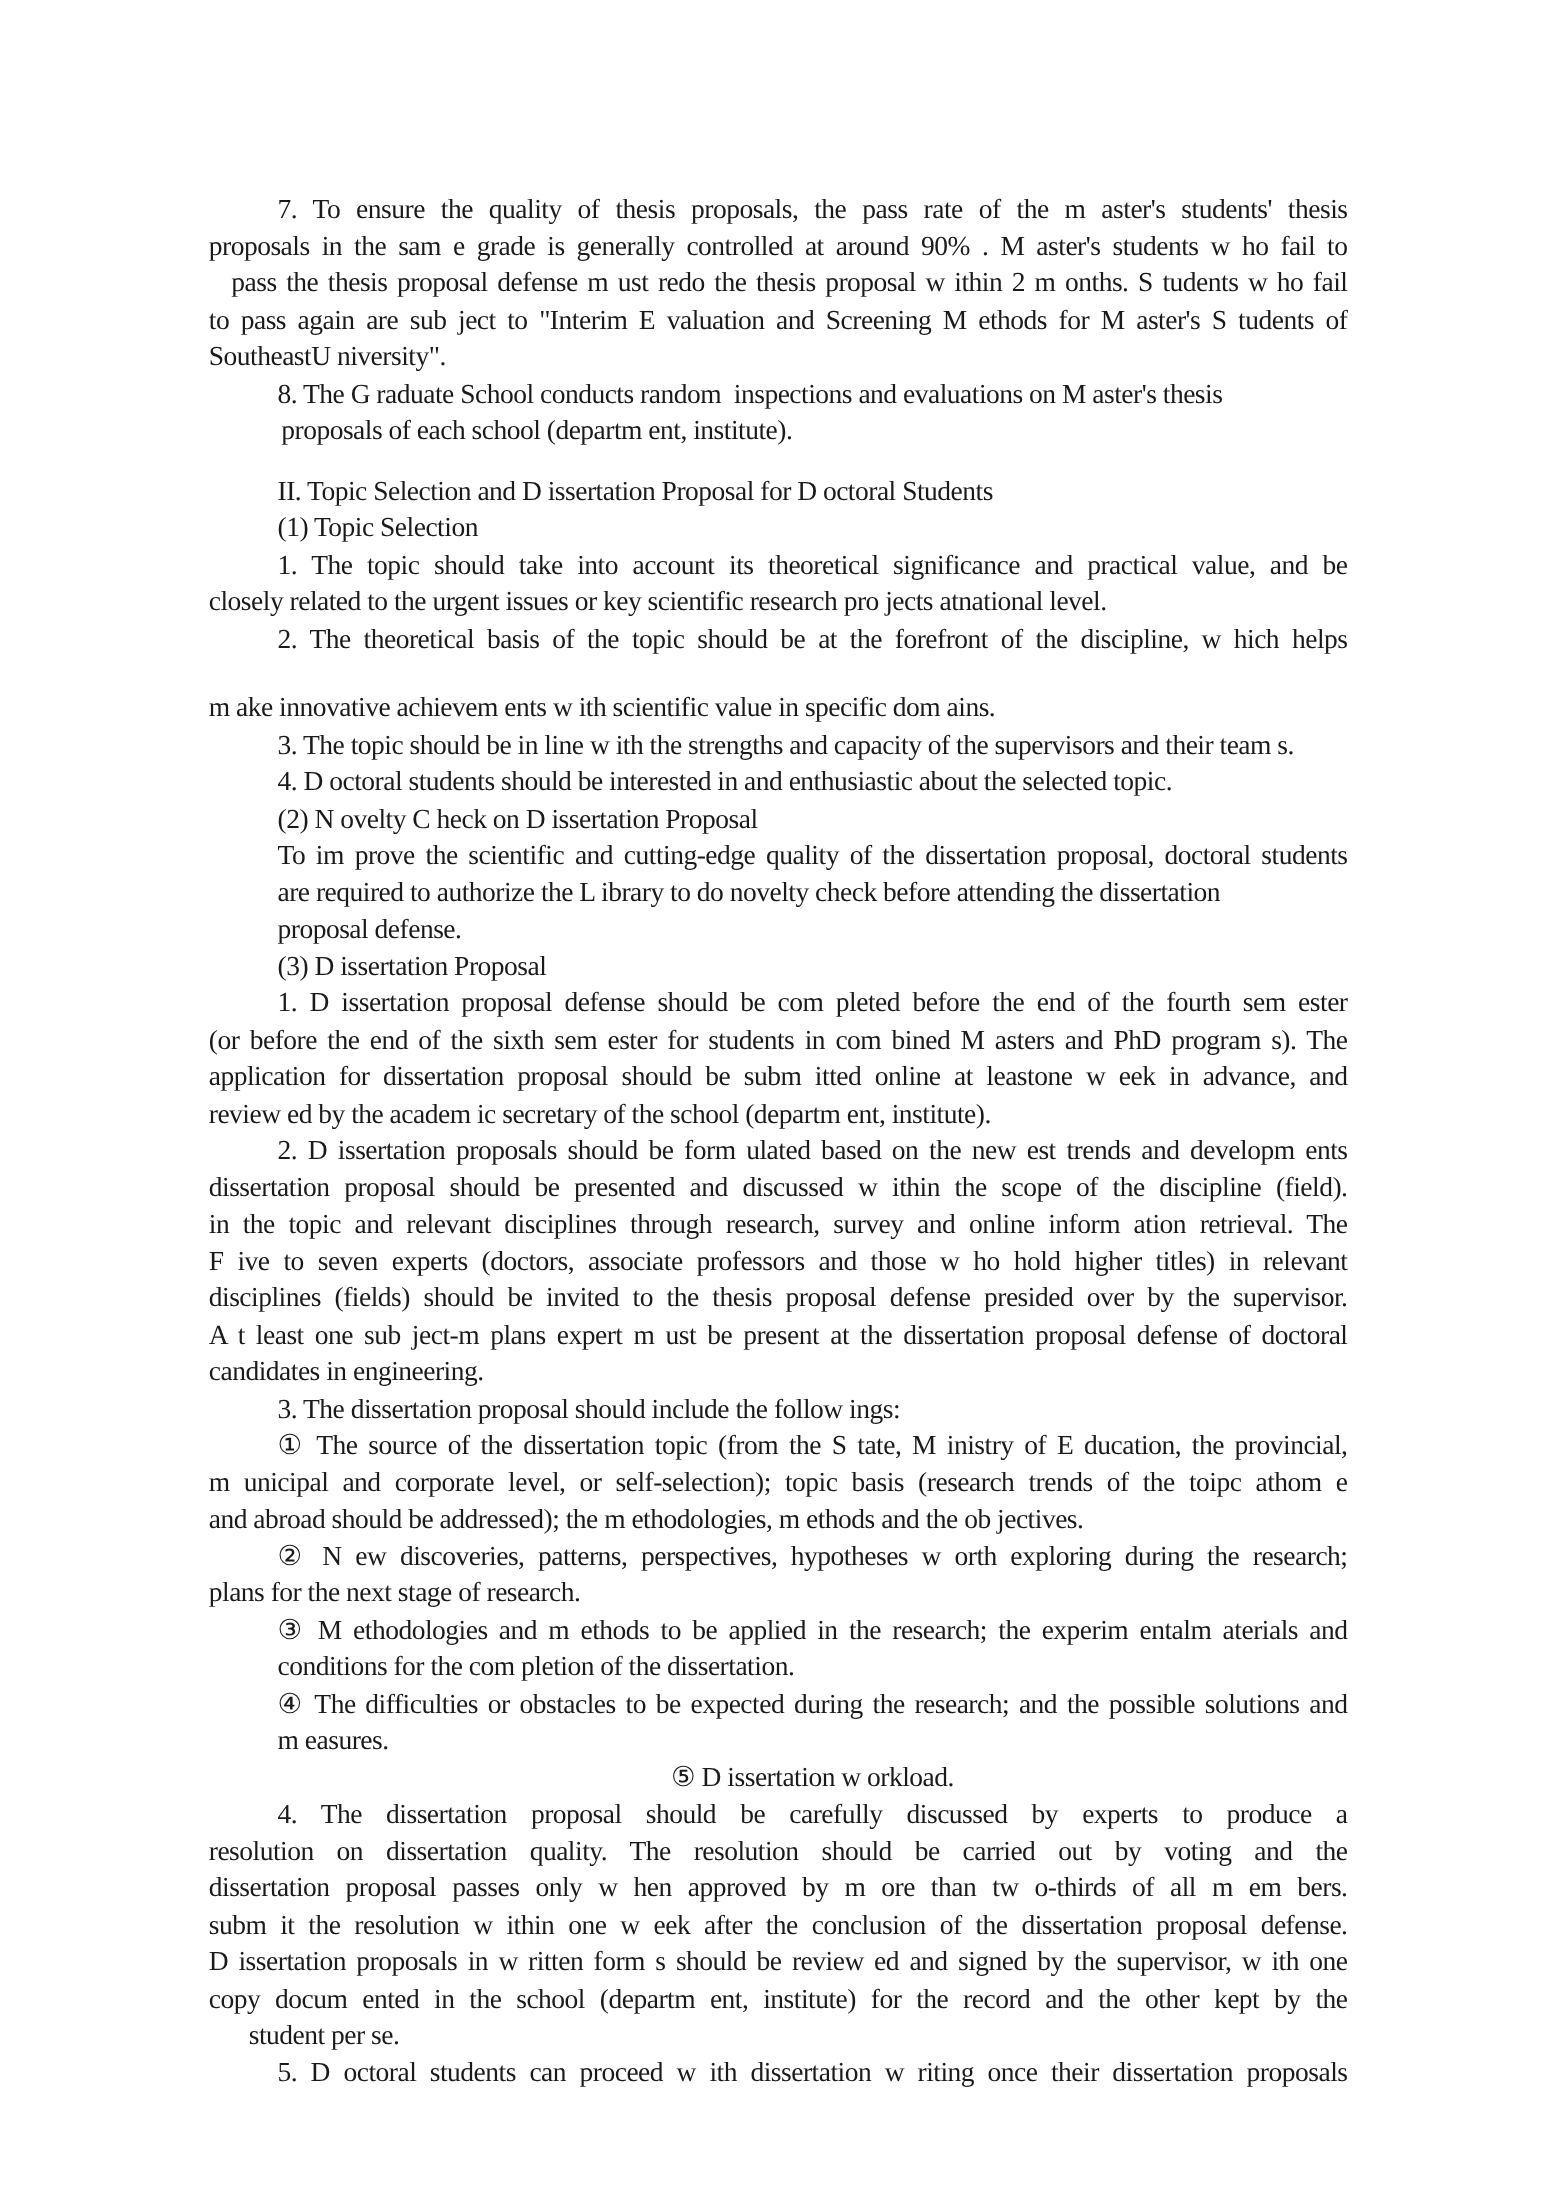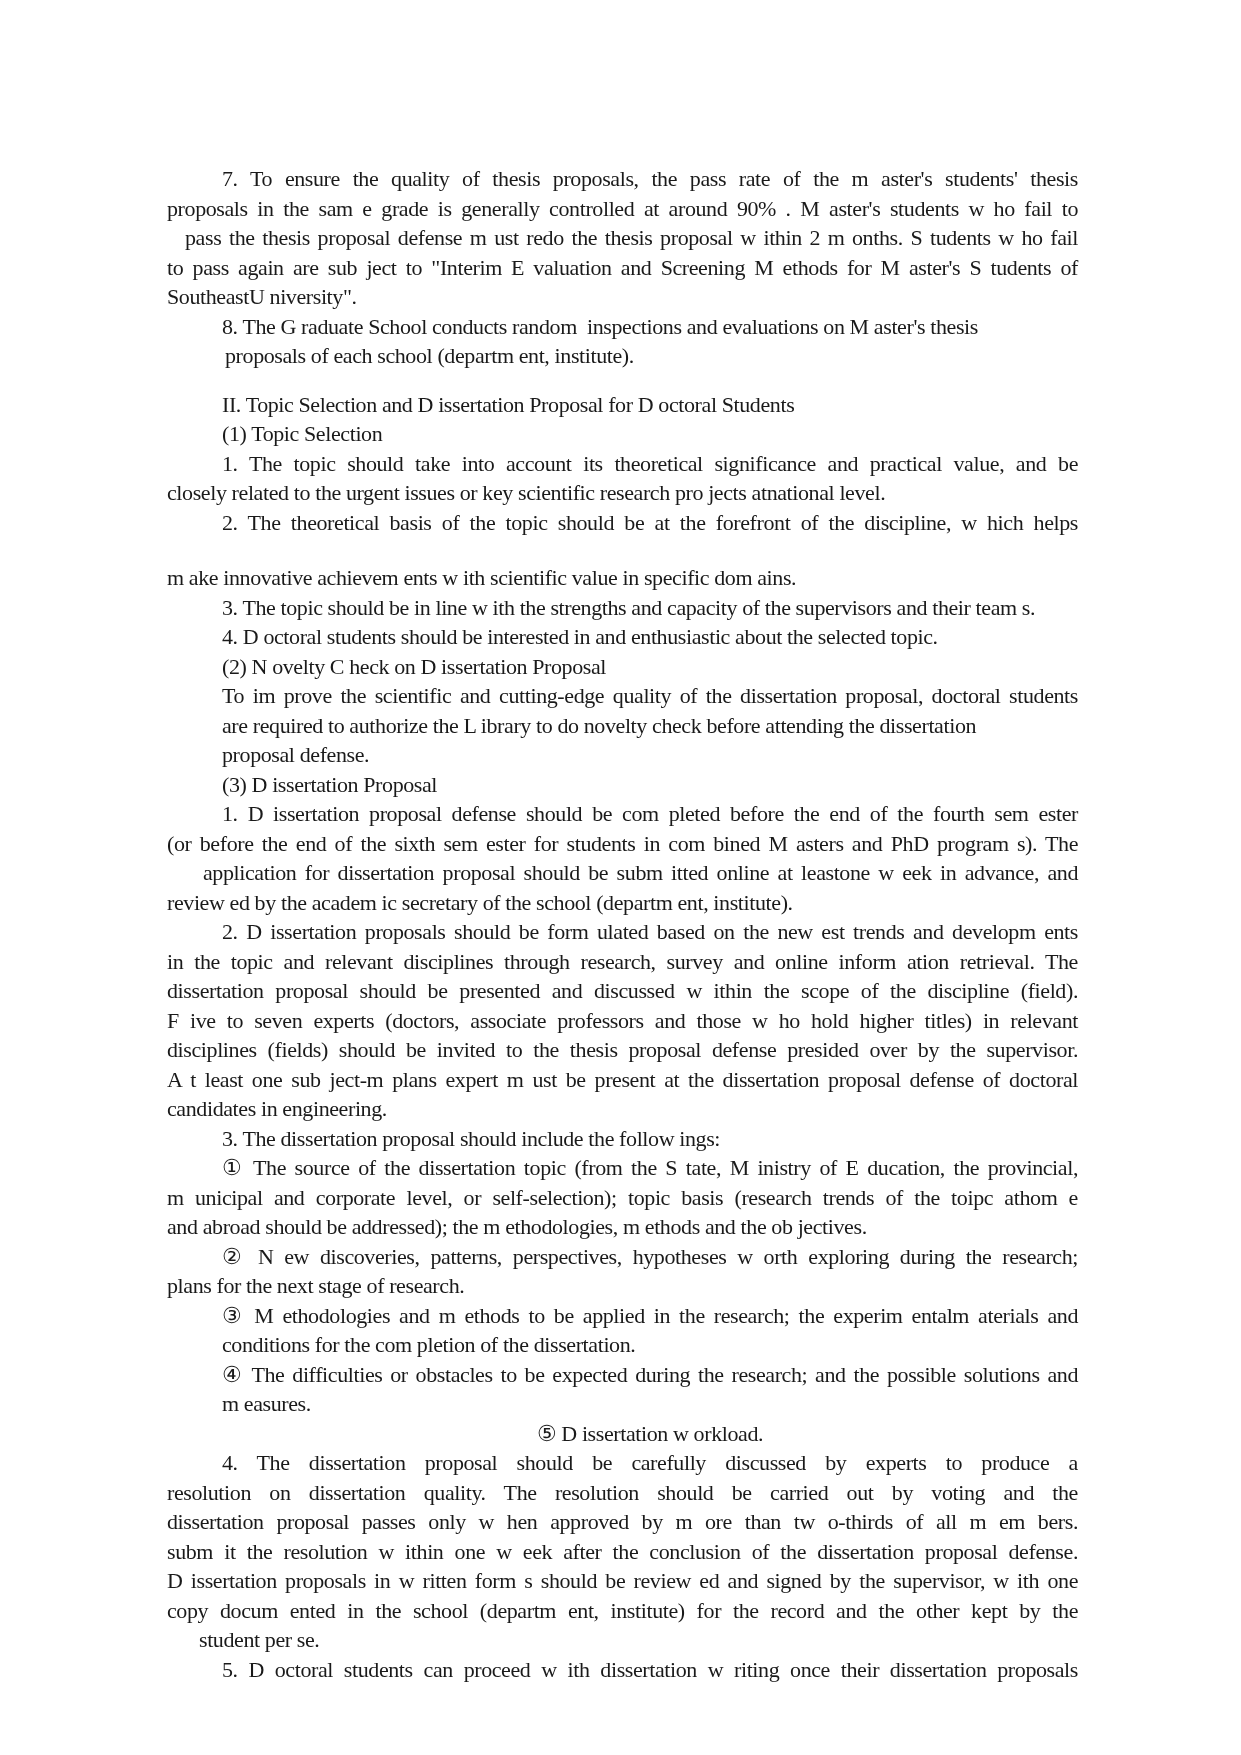--- a/index.html
+++ b/index.html
@@ -10,21 +10,21 @@
   .page {
     position: relative;
     width: 1241px;
     height: 1755px;
     background: #ffffff;
     overflow: hidden;
   }
   .doc {
     position: absolute;
     left: 167px;
-    top: 164px;
+    top: 152px;
     width: 911px;
     font-family: "Liberation Serif", "DejaVu Serif", serif;
     font-size: 22px;
     line-height: 29.5px;
     letter-spacing: -0.4px;
     color: #1a1a1a;
   }
   .line {
     min-height: 29.5px;
   }
@@ -67,25 +67,25 @@
       <div class="line p" style="padding-left: 0px; margin-top: 26px;">m ake innovative achievem ents w ith scientific value in specific dom ains.</div>
       <div class="line p" style="padding-left: 55px;">3. The topic should be in line w ith the strengths and capacity of the supervisors and their team s.</div>
       <div class="line p" style="padding-left: 55px;">4. D octoral students should be interested in and enthusiastic about the selected topic.</div>
       <div class="line p" style="padding-left: 55px;">(2) N ovelty C heck on D issertation Proposal</div>
       <div class="line j" style="padding-left: 55px;">To im prove the scientific and cutting-edge quality of the dissertation proposal, doctoral students</div>
       <div class="line p" style="padding-left: 55px;">are required to authorize the L ibrary to do novelty check before attending the dissertation</div>
       <div class="line p" style="padding-left: 55px;">proposal defense.</div>
       <div class="line p" style="padding-left: 55px;">(3) D issertation Proposal</div>
       <div class="line j" style="padding-left: 55px;">1. D issertation proposal defense should be com pleted before the end of the fourth sem ester</div>
       <div class="line j" style="padding-left: 0px;">(or before the end of the sixth sem ester for students in com bined M asters and PhD  program s). The</div>
-      <div class="line j" style="padding-left: 0px; margin-left: 36px;">application for dissertation proposal should be subm itted online at leastone w eek in advance, and</div>
+      <div class="line j" style="padding-left: 0px;">application for dissertation proposal should be subm itted online at leastone w eek in advance, and</div>
       <div class="line p" style="padding-left: 0px;">review ed by the academ ic secretary of the school (departm ent, institute).</div>
       <div class="line j" style="padding-left: 55px;">2. D issertation proposals should be form ulated based on the new est trends and developm ents</div>
+      <div class="line j" style="padding-left: 0px;">dissertation proposal should be presented and discussed w ithin the scope of the discipline (field).</div>
       <div class="line j" style="padding-left: 0px;">in the topic and relevant disciplines through research, survey and online inform ation retrieval. The</div>
-      <div class="line j" style="padding-left: 0px;">dissertation proposal should be presented and discussed w ithin the scope of the discipline (field).</div>
       <div class="line j" style="padding-left: 0px;">F ive to seven experts (doctors, associate professors and those w ho hold higher titles) in relevant</div>
       <div class="line j" style="padding-left: 0px;">disciplines (fields) should be invited to the thesis proposal defense presided over by the supervisor.</div>
       <div class="line j" style="padding-left: 0px;">A t least one sub ject-m plans expert m ust be present at the dissertation proposal defense of doctoral</div>
       <div class="line p" style="padding-left: 0px;">candidates in engineering.</div>
       <div class="line p" style="padding-left: 55px;">3. The dissertation proposal should include the follow ings:</div>
       <div class="line j" style="padding-left: 55px;">① The source of the dissertation topic (from  the S tate, M inistry of E ducation, the provincial,</div>
       <div class="line j" style="padding-left: 0px;">m unicipal and corporate level, or self-selection);  topic basis (research trends of the toipc athom e</div>
       <div class="line p" style="padding-left: 0px;">and abroad should be addressed); the m ethodologies, m ethods and the ob jectives.</div>
       <div class="line j" style="padding-left: 55px;">② N ew  discoveries, patterns, perspectives, hypotheses w orth exploring during the research;</div>
       <div class="line p" style="padding-left: 0px;">plans for the next stage of research.</div>

